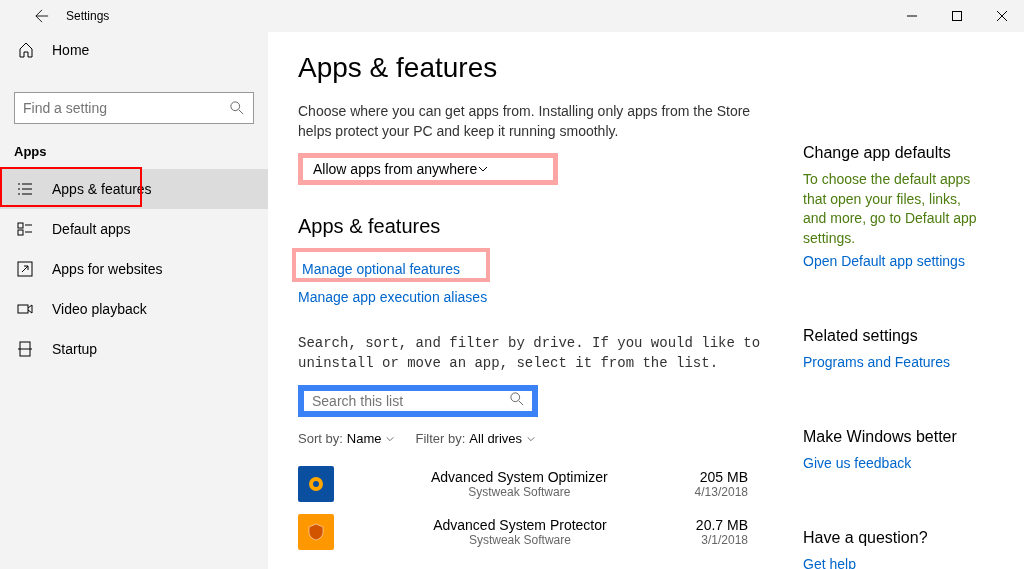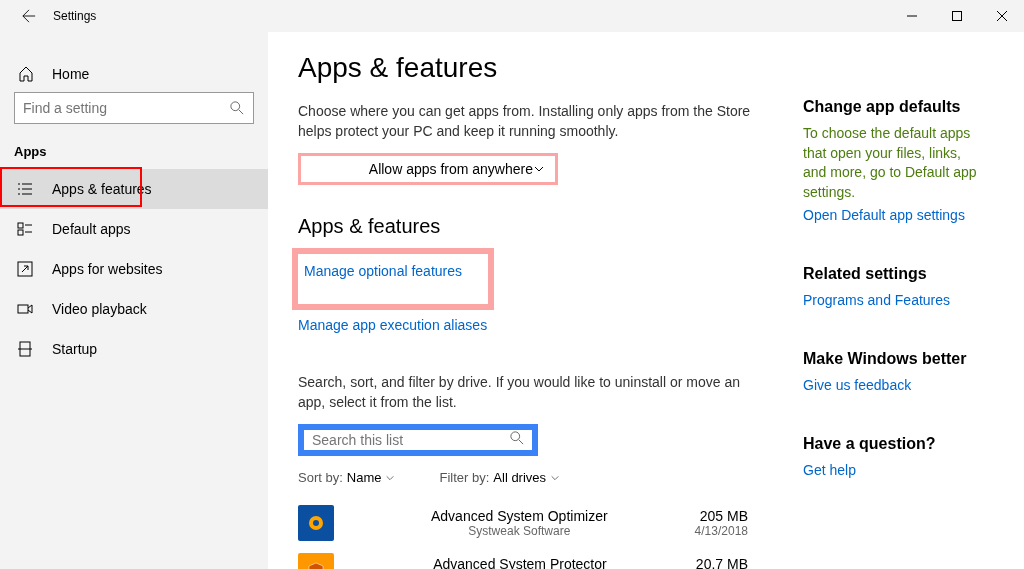--- a/index.html
+++ b/index.html
@@ -1,75 +1,75 @@
 <!DOCTYPE html>
 <html><head>
   <meta charset="utf-8">
   <style>
     * { margin: 0; padding: 0; box-sizing: border-box; font-family: "Segoe UI", sans-serif; }
     body { width: 1024px; height: 569px; background: #fff; overflow: hidden; display: flex; flex-direction: column; }
     
     
     .titlebar { height: 32px; display: flex; align-items: center; background: #f3f3f3; }
-    .titlebar-left { display: flex; align-items: center; padding-left: 13px; text-align: center; }
+    .titlebar-left { display: flex; align-items: center; padding-left: 26px; text-align: center; }
     .back-btn { width: 32px; height: 32px; display: flex; align-items: center; justify-content: center; cursor: pointer; }
     .titlebar-title { font-size: 12px; margin-left: 8px; color: #000; }
     .titlebar-right { margin-left: auto; display: flex; }
     .win-btn { width: 45px; height: 32px; display: flex; align-items: center; justify-content: center; cursor: pointer; }
     
     
     .layout { display: flex; flex: 1; overflow: hidden; }
     
     
     .sidebar { width: 268px; background: #f3f3f3; display: flex; flex-direction: column; padding-top: 10px; }
-    .home-row { display: flex; align-items: flex-end; height: 40px; padding-left: 18px; cursor: pointer; font-size: 14px; color: #000; }
+    .home-row { display: flex; align-items: flex-start; height: 40px; padding-left: 18px; cursor: pointer; font-size: 14px; color: #000; }
     .home-icon { width: 16px; display: flex; justify-content: center; margin-right: 18px; }
     .search-box { margin: 10px 14px 14px 14px; height: 32px; border: 1px solid #999; background: #fff; display: flex; align-items: center; padding: 0 8px; }
     .search-box input { flex: 1; border: none; outline: none; font-size: 14px; background: transparent; }
     .search-icon { width: 16px; display: flex; justify-content: center; color: #555; }
     .section-label { font-size: 13px; font-weight: 700; padding: 6px 14px 10px 14px; color: #000; }
     .nav-item { display: flex; align-items: center; height: 40px; padding-left: 16px; cursor: pointer; font-size: 14px; color: #000; position: relative; }
     .nav-item.active { background: #dcdcdc; }
     .nav-item .nav-icon { width: 18px; display: flex; justify-content: center; margin-right: 18px; }
     .red-highlight-nav { position: absolute; border: 2px solid #ff0000; left: 0px; top: -2px; width: 142px; height: 40px; pointer-events: none; }
     
     
     .content { flex: 1; padding: 20px 40px 0 30px; overflow-y: auto; display: flex; }
     .main-col { width: 470px; }
     .side-col { flex: 1; padding-left: 35px; padding-top: 46px; }
     
     h1 { font-size: 28px; font-weight: 400; margin-bottom: 18px; color: #000; }
     h2 { font-size: 20px; font-weight: 400; margin-bottom: 10px; color: #000; }
     .body-text { font-size: 14px; color: #333; line-height: 1.4; margin-bottom: 12px; }
     
-    .dropdown { width: 260px; height: 32px; border: 3px solid #fca5a5; display: flex; align-items: center; padding: 0 10px; font-size: 14px; cursor: pointer; justify-content: flex-end; margin-bottom: 30px; }
+    .dropdown { width: 260px; height: 32px; border: 5px solid #fca5a5; display: flex; align-items: center; padding: 0 10px; font-size: 14px; cursor: pointer; justify-content: flex-start; margin-bottom: 30px; }
     
     .link { color: #0066cc; font-size: 14px; cursor: pointer; display: inline-block; margin-bottom: 12px; }
-    .red-highlight-link { border: 6px solid #fca5a5; padding: 8px 26px 24px 6px; margin-left: -6px; margin-bottom: 6px; display: inline-block; }
+    .red-highlight-link { border: 4px solid #fca5a5; padding: 8px 26px 0 6px; margin-left: -6px; margin-bottom: 6px; display: inline-block; }
     .red-highlight-link .link { margin-bottom: 0; }
     
     .filter-search { width: 240px; height: 32px; border: 6px solid #3b82f6; display: flex; align-items: center; padding: 0 8px; margin-bottom: 14px; }
     .filter-search input { flex: 1; border: none; outline: none; font-size: 14px; background: transparent; }
     
-    .sort-row { display: flex; gap: 44px; font-size: 13px; color: #555; margin-bottom: 14px; }
+    .sort-row { display: flex; gap: 20px; font-size: 13px; color: #555; margin-bottom: 14px; }
     .sort-row span { display: inline-flex; align-items: center; gap: 4px; }
     .sort-val { color: #000; }
     
     .app-row { display: flex; align-items: center; padding: 6px 0; }
     .app-icon { width: 36px; height: 36px; border-radius: 2px; margin-right: 10px; display: flex; align-items: center; justify-content: center; }
     .app-icon.aso { background: #0a4fa0; }
     .app-icon.asp { background: #ff9800; }
     .app-info { flex: 1; text-align: center; }
     .app-name { font-size: 14px; color: #000; }
     .app-pub { font-size: 12px; color: #666; }
     .app-meta { text-align: right; margin-right: 20px; }
     .app-size { font-size: 14px; color: #000; text-align: right; }
     .app-date { font-size: 12px; color: #666; }
     
-    .side-heading { font-size: 16px; font-weight: 700; margin-bottom: 8px; color: #000; }
+    .side-heading { font-size: 16px; font-weight: 400; margin-bottom: 8px; color: #000; margin-top: 46px; }
     .side-text { font-size: 14px; color: #4d7c0f; line-height: 1.4; margin-bottom: 4px; }
     .side-section { margin-bottom: 30px; }
   </style>
 </head>
 <body>
 
 <div class="titlebar">
   <div class="titlebar-left">
     <div class="back-btn">
       <svg width="14" height="14" viewBox="0 0 16 16">
@@ -185,21 +185,21 @@
             <path d="M2 4 L6 8 L10 4" stroke="#000" fill="none"></path>
           </svg>
       </div>
       
       <h2>Apps &amp; features</h2>
       <div class="red-highlight-link">
         <span class="link">Manage optional features</span>
       </div><br>
       <span class="link">Manage app execution aliases</span>
       
-      <p class="body-text" style="margin-top:28px;">Search, sort, and filter by drive. If you would like to uninstall or move an app, select it from the list.</p>
+      <p class="body-text" style="margin-top:17px;font-family:Liberation Mono, monospace;">Search, sort, and filter by drive. If you would like to uninstall or move an app, select it from the list.</p>
       
       <div class="filter-search">
         <input type="text" placeholder="Search this list" style="">
         <span><svg width="14" height="14" viewBox="0 0 16 16">
               <circle cx="6" cy="6" r="5" stroke="#555" fill="none"></circle>
               <line x1="10" y1="10" x2="15" y2="15" stroke="#555"></line>
             </svg></span>
       </div>
       
       <div class="sort-row">

